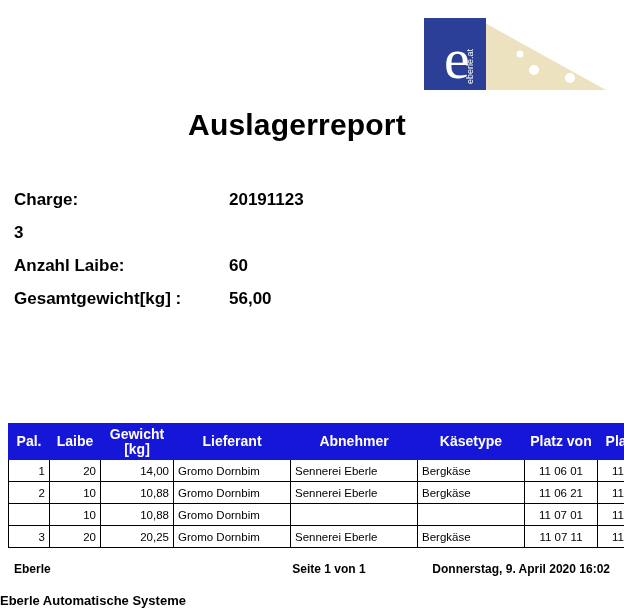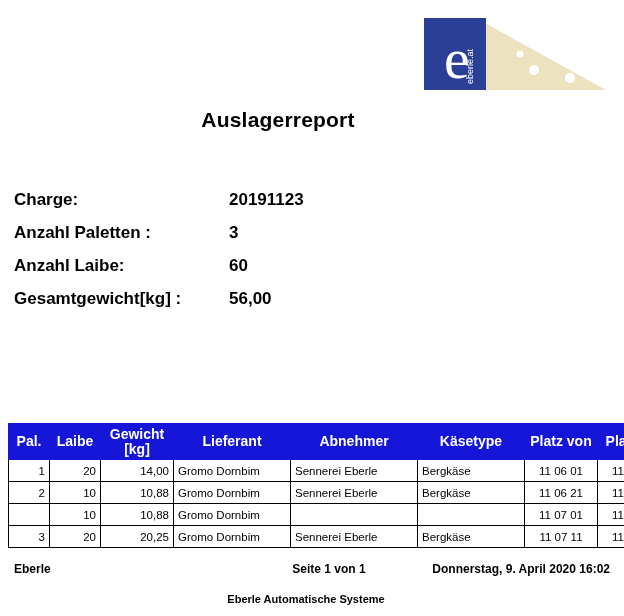--- a/index.html
+++ b/index.html
@@ -31,23 +31,24 @@
   }
   .logo svg { display: block; }
 
   
   .doc-title {
     position: absolute;
     top: 108px;
     left: 0;
     width: 556px;
     text-align: center;
-    font-size: 21px;
+    font-size: 30px;
     font-weight: bold;
     letter-spacing: 0.2px;
+    padding-left: 19px;
   }
 
   
   .meta {
     position: absolute;
     top: 190px;
     left: 14px;
     width: 560px;
   }
   .meta-row {
@@ -122,22 +123,22 @@
   }
   .footer-left { flex: 0 0 240px; text-align: left; }
   .footer-center { flex: 0 0 150px; text-align: center; }
   .footer-right { flex: 1 1 auto; text-align: right; }
 
   .company {
     position: absolute;
     top: 593px;
     left: 0;
     width: 612px;
-    text-align: center;
-    font-size: 11px;
+    text-align: left;
+    font-size: 13px;
     font-weight: bold;
   }
 </style>
 </head>
 <body>
 
 <div class="page">
 
   <div class="logo">
     <svg width="182" height="72" viewBox="0 0 182 72" xmlns="http://www.w3.org/2000/svg">
@@ -155,21 +156,20 @@
   </div>
 
   <div class="doc-title">Auslagerreport</div>
 
   <div class="meta">
     <div class="meta-row">
       <div class="meta-label">Charge:</div>
       <div class="meta-value">20191123</div>
     </div>
     <div class="meta-row">
-      <div class="meta-label">Anzahl Paletten :</div>
       <div class="meta-value">3</div>
     </div>
     <div class="meta-row">
       <div class="meta-label">Anzahl Laibe:</div>
       <div class="meta-value">60</div>
     </div>
     <div class="meta-row">
       <div class="meta-label">Gesamtgewicht[kg] :</div>
       <div class="meta-value">56,00</div>
     </div>

